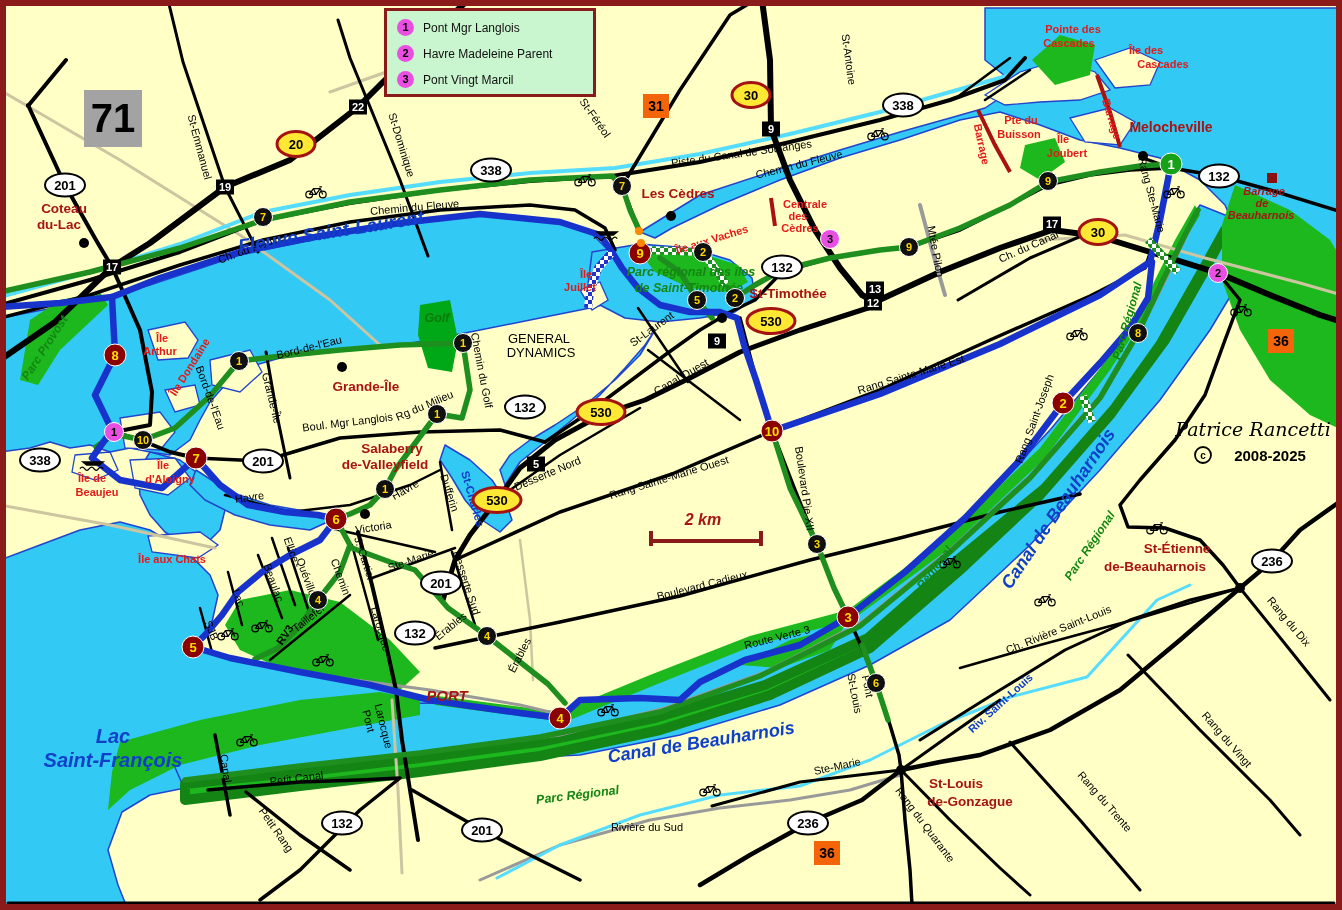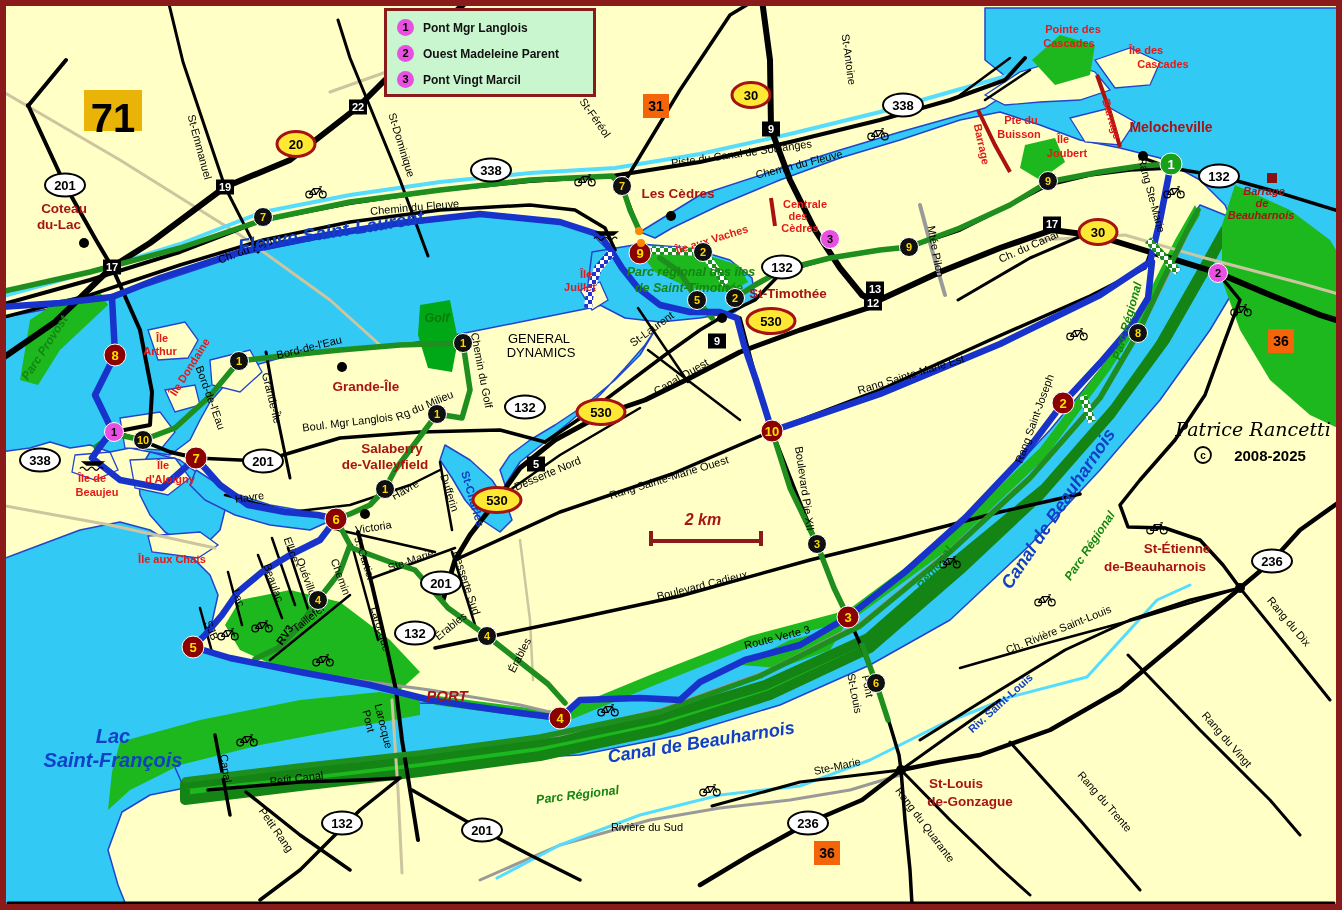--- a/index.html
+++ b/index.html
@@ -4,22 +4,22 @@
 <style>
   html,body{margin:0;padding:0;background:#777;}
   #map{position:relative;width:1342px;height:910px;background:#FFFFC6;overflow:hidden;
        font-family:"Liberation Sans",sans-serif;}
   #basemap{position:absolute;left:0;top:0;}
   #legend{position:absolute;left:384px;top:8px;width:186px;background:#C9F6CF;
           border:3px solid #8B1A1A;padding:8px 10px 6px 10px;z-index:30;}
   .leg-row{display:flex;align-items:center;margin:0 0 9px 0;}
   .leg-num{width:17px;height:17px;border-radius:50%;background:#E94FE0;color:#000;
            font-size:11px;font-weight:bold;text-align:center;line-height:17px;flex:0 0 17px;}
-  .leg-lab{margin-left:9px;font-size:12px;font-weight:bold;color:#111;}
-  #plate71{position:absolute;left:84px;top:90px;width:58px;height:41px;background:#eab308;
+  .leg-lab{margin-left:9px;font-size:12px;font-weight:normal;color:#111;}
+  #plate71{position:absolute;left:84px;top:90px;width:58px;height:57px;background:#a3a3a3;
            color:#000;font-size:40px;font-weight:bold;text-align:center;line-height:57px;z-index:30;}
   svg text{user-select:none;}
 </style>
 </head>
 <body>
 
 <div id="map">
 <svg id="basemap" width="1342" height="910" viewBox="0 0 1342 910">
   <defs>
     <pattern id="ckg" width="8" height="8" patternUnits="userSpaceOnUse">
@@ -586,21 +586,21 @@
   <rect x="3" y="3" width="1336" height="904" fill="none" stroke="#8B1A1A" stroke-width="6"></rect>
 </svg>
 
 <div id="legend">
   <div class="leg-row">
     <div class="leg-num">1</div>
     <div class="leg-lab">Pont Mgr Langlois</div>
   </div>
   <div class="leg-row">
     <div class="leg-num">2</div>
-    <div class="leg-lab">Ouest Madeleine Parent</div>
+    <div class="leg-lab">Havre Madeleine Parent</div>
   </div>
   <div class="leg-row" style="margin-bottom:0">
     <div class="leg-num">3</div>
     <div class="leg-lab">Pont Vingt Marcil</div>
   </div>
 </div>
 
 <div id="plate71">71</div>
 </div>
 

